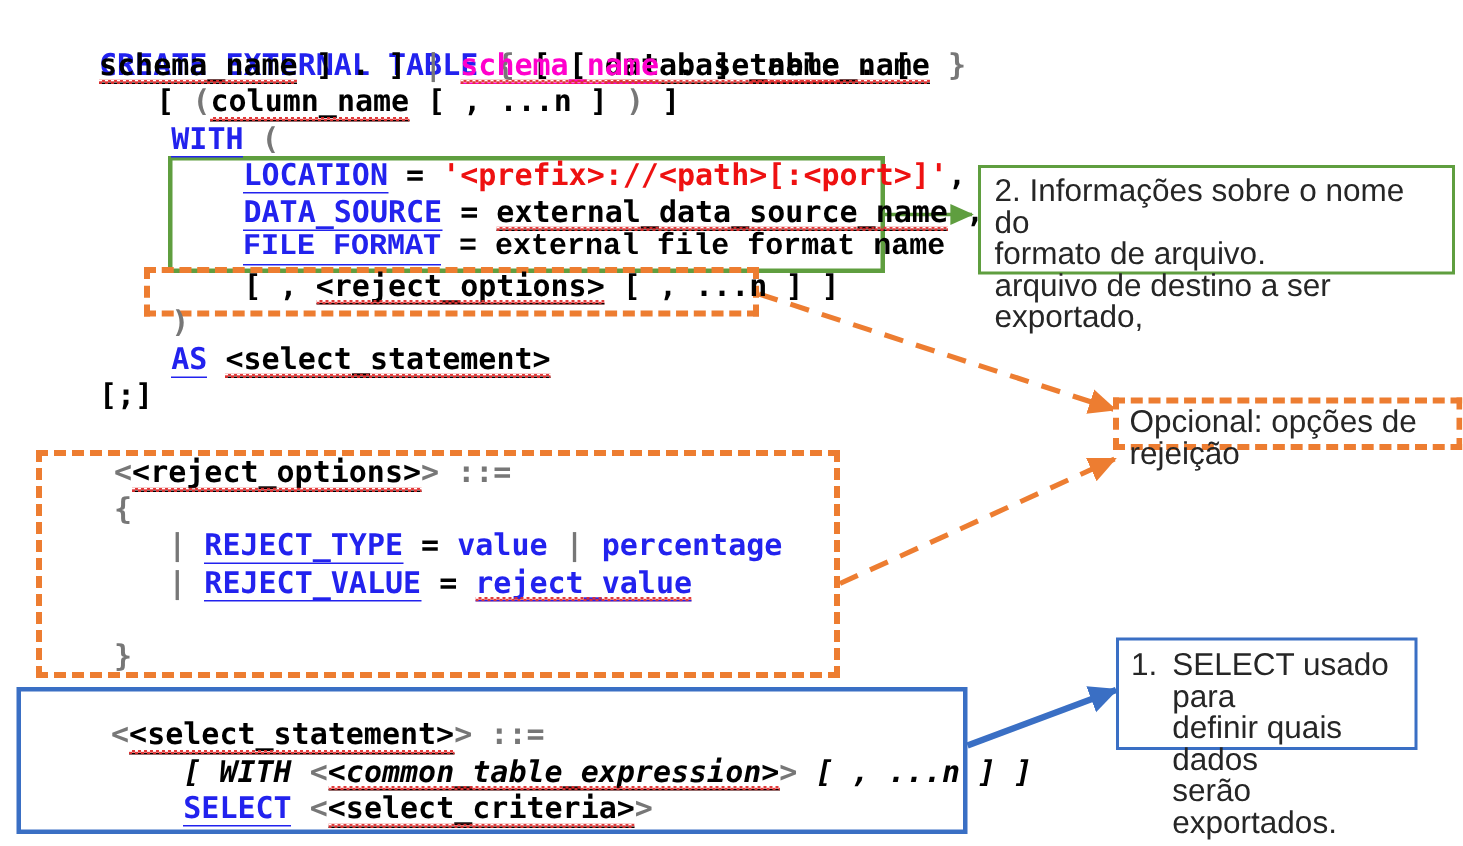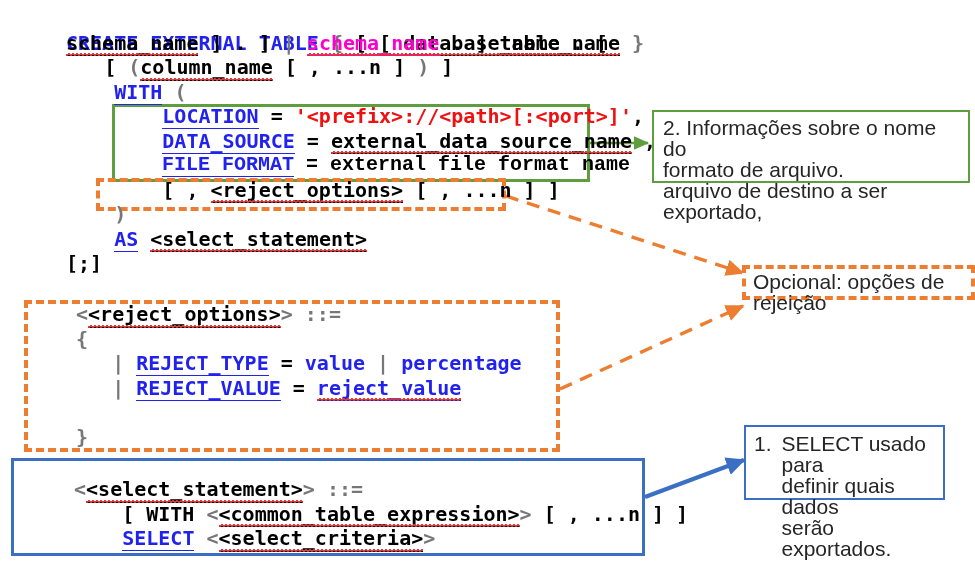--- a/index.html
+++ b/index.html
@@ -173,21 +173,21 @@
 
   <div class="code" style="left:38px; top:351px;"><span class="blk">   </span><span class="pl">|</span><span class="blk"> </span><span class="kw ulk">REJECT_TYPE</span><span class="blk"> = </span><span class="kw">value</span><span class="blk"> </span><span class="pl">|</span><span class="blk"> </span><span class="kw">percentage</span></div>
 
   <div class="code" style="left:38px; top:375.5px;"><span class="blk">   </span><span class="pl">|</span><span class="blk"> </span><span class="kw ulk">REJECT_VALUE</span><span class="blk"> = </span><span class="sq ulk kw">reject_value</span></div>
 
 
   <div class="code" style="left:38px; top:424.5px;"><span class="pl">}</span></div>
 
   <div class="code" style="left:36px; top:477px;"><span class="pl">&lt;</span><span class="sq ulb" style="color:#000">&lt;select_statement&gt;</span><span class="pl">&gt;</span><span class="blk"> </span><span class="pl">::=</span></div>
 
-  <div class="code" style="left:36px; top:501.5px;"><span class="blk">    [ </span><span class="blk">WITH</span><span class="blk"> </span><span class="pl">&lt;</span><span class="sq ulb" style="color:#000">&lt;common_table_expression&gt;</span><span class="pl">&gt;</span><span class="blk"> [ , </span><span class="blk">...n</span><span class="blk"> ] ]</span></div>
+  <div class="code" style="left:36px; top:501.5px;font-style:italic;"><span class="blk">    [ </span><span class="blk">WITH</span><span class="blk"> </span><span class="pl">&lt;</span><span class="sq ulb" style="color:#000">&lt;common_table_expression&gt;</span><span class="pl">&gt;</span><span class="blk"> [ , </span><span class="blk">...n</span><span class="blk"> ] ]</span></div>
 
   <div class="code" style="left:36px; top:526px;"><span class="blk">    </span><span class="kw ulk">SELECT</span><span class="blk"> </span><span class="pl">&lt;</span><span class="sq ulb" style="color:#000">&lt;select_criteria&gt;</span><span class="pl">&gt;</span></div>
 
   <div class="callout callout-green" style="left:652px; top:110px; width:318px; height:73px;">
     <div>2. Informações sobre o nome do</div>
     <div>formato de arquivo.</div>
     <div>arquivo de destino a ser exportado,</div>
   </div>
 
   <div class="callout callout-dash" style="left:742px; top:265px; width:233px; height:35px;">

